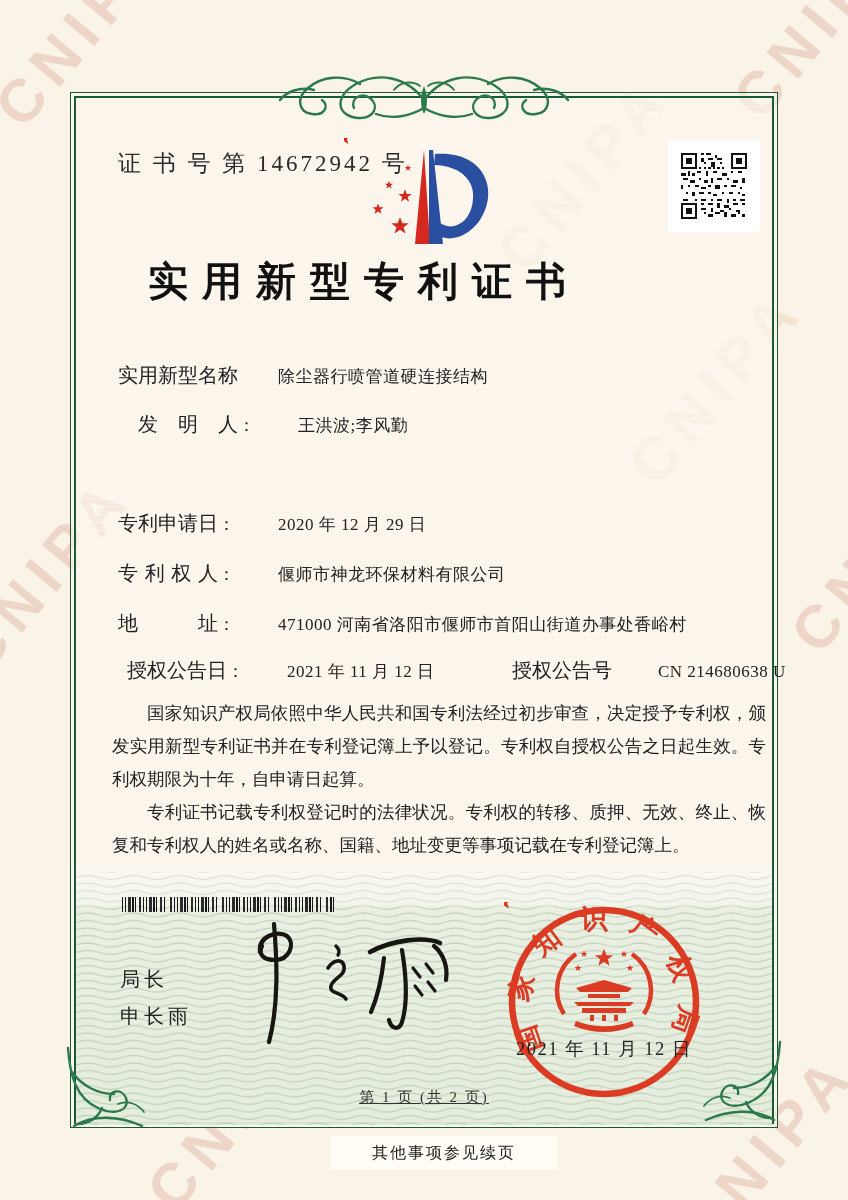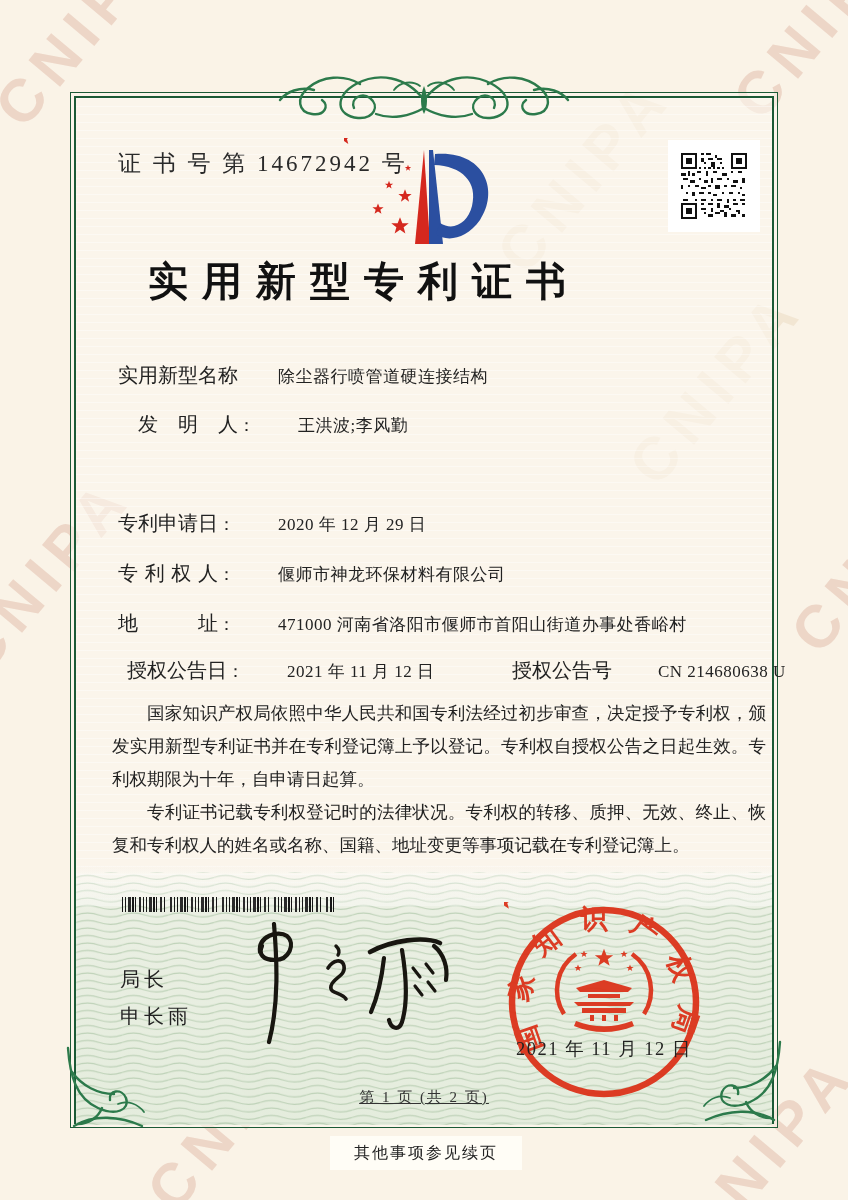--- a/index.html
+++ b/index.html
@@ -63,21 +63,21 @@
   }
   .official-title { top:966px; }
   .official-name { top:964px;margin-top:39px; }
   .signature { position:absolute; left:232px; top:922px; width:220px; height:130px; }
   .seal { position:absolute; left:504px; top:902px; width:200px; height:200px; }
   .seal-ring-text { font-size:27px; font-weight:bold; letter-spacing:20px; fill:#dc2f16; font-family:"Liberation Serif","DejaVu Serif",serif; }
   .seal-date { font-size:18.5px; letter-spacing:1.5px; fill:#141414; font-family:"Liberation Serif","DejaVu Serif",serif; }
   
   .page-number { position:absolute; left:70px; top:1088px; width:708px; text-align:center; font-size:15px; letter-spacing:2px; color:#333;text-decoration:underline; }
   .continuation {
-    position:absolute; left:330px; top:1136px; width:192px; height:34px;
+    position:absolute; left:330px; top:1136px; width:228px; height:34px;
     background:#fffdf6; display:flex; align-items:center; justify-content:center;
     font-size:16px; letter-spacing:2px; color:#222;
   }
 </style>
 </head>
 <body>
 
 <div class="page">
 
   <div class="wm outer" style="left:-34px; top:-6px;">CNIPA</div>

